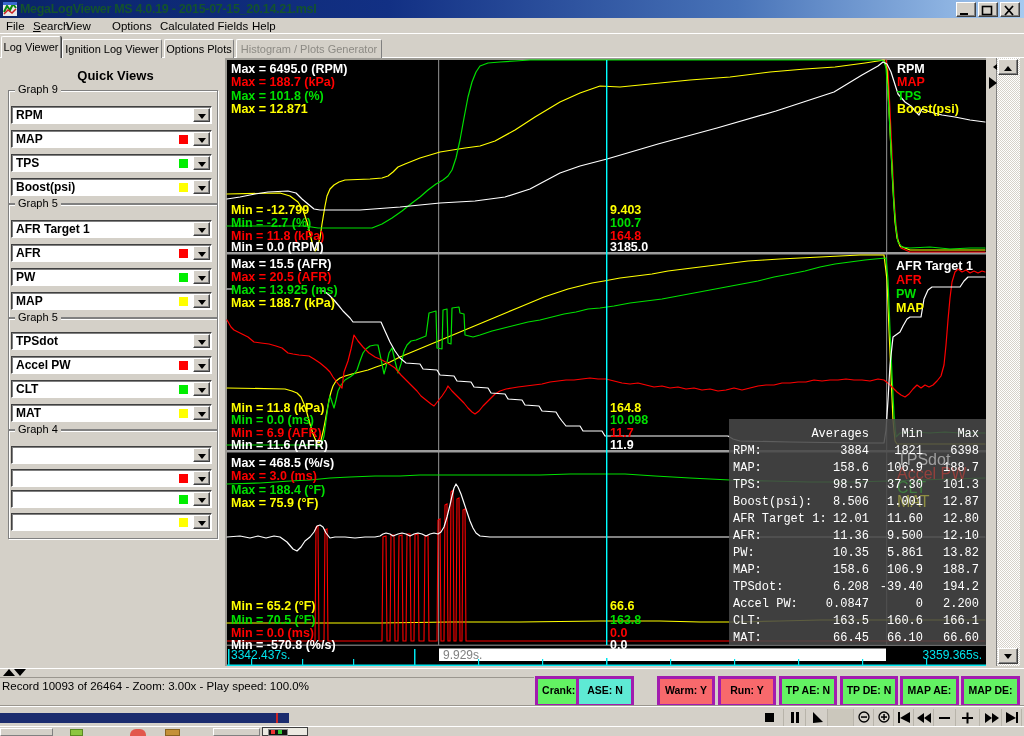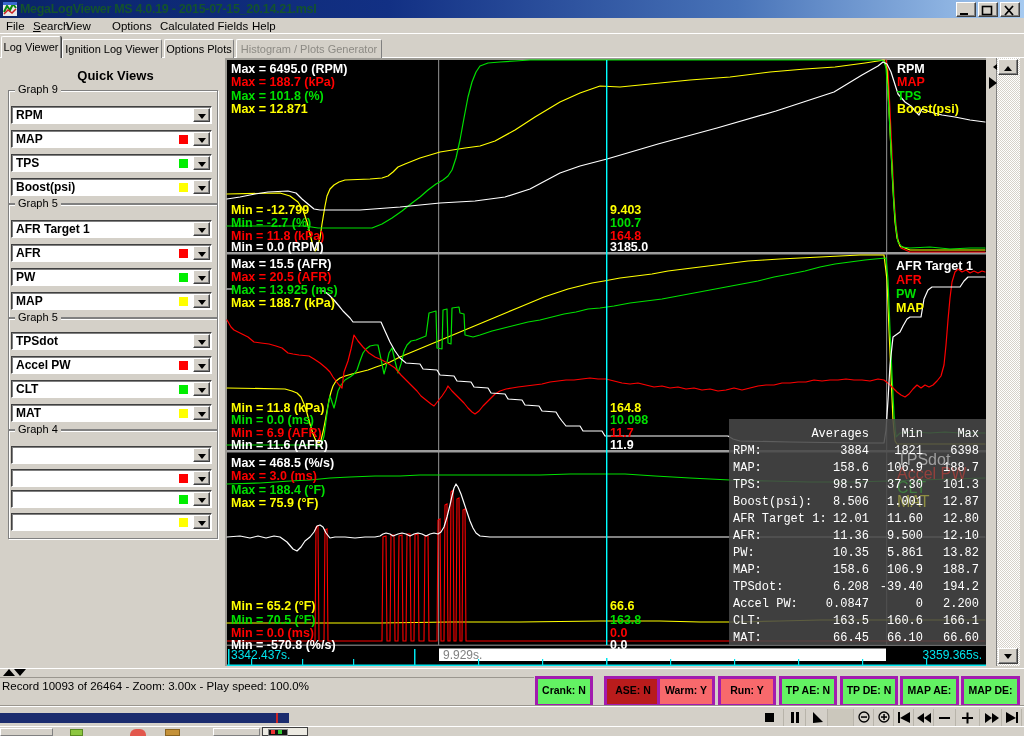--- a/index.html
+++ b/index.html
@@ -289,21 +289,21 @@
 </div>
 
 <div class="abs" style="left:0;top:666px;width:1024px;height:70px;background:#d4d0c8"></div>
 <div class="abs" style="left:0;top:668px;width:1024px;height:1px;background:#fff"></div>
 <div class="abs" style="left:0;top:676.5px;width:534px;height:1px;background:#9a968e"></div>
 <div class="abs" style="left:3px;top:669px;width:0;height:0;border:6px solid transparent;border-bottom:7px solid #000;border-top:none"></div>
 <div class="abs" style="left:14px;top:669px;width:0;height:0;border:6px solid transparent;border-top:7px solid #000;border-bottom:none"></div>
 <div class="abs" style="left:2px;top:680px;font-size:11.5px;color:#000">Record 10093 of 26464 - Zoom: 3.00x - Play speed: 100.0%</div>
 
 <div class="chip" style="left:535px;width:58px;background:#63f263">Crank: N</div>
-<div class="chip" style="left:604px;width:58px;background:#b91c1c">ASE: N</div>
+<div class="chip" style="left:576px;width:58px;background:#5eead4">ASE: N</div>
 <div class="chip" style="left:657px;width:58px;background:#f8696c">Warm: Y</div>
 <div class="chip" style="left:718px;width:58px;background:#f8696c">Run: Y</div>
 <div class="chip" style="left:779px;width:58px;background:#63f263">TP AE: N</div>
 <div class="chip" style="left:840px;width:58px;background:#63f263">TP DE: N</div>
 <div class="chip" style="left:900px;width:59px;background:#63f263">MAP AE: N</div>
 <div class="chip" style="left:961px;width:59px;background:#63f263">MAP DE: N</div>
 
 <div class="abs" style="left:0;top:705px;width:1024px;height:2px;border-top:1px solid #9a968e;border-bottom:1px solid #fff"></div>
 
 <div class="abs" style="left:0;top:713px;width:289px;height:10px;background:#1b2c6e"></div>

